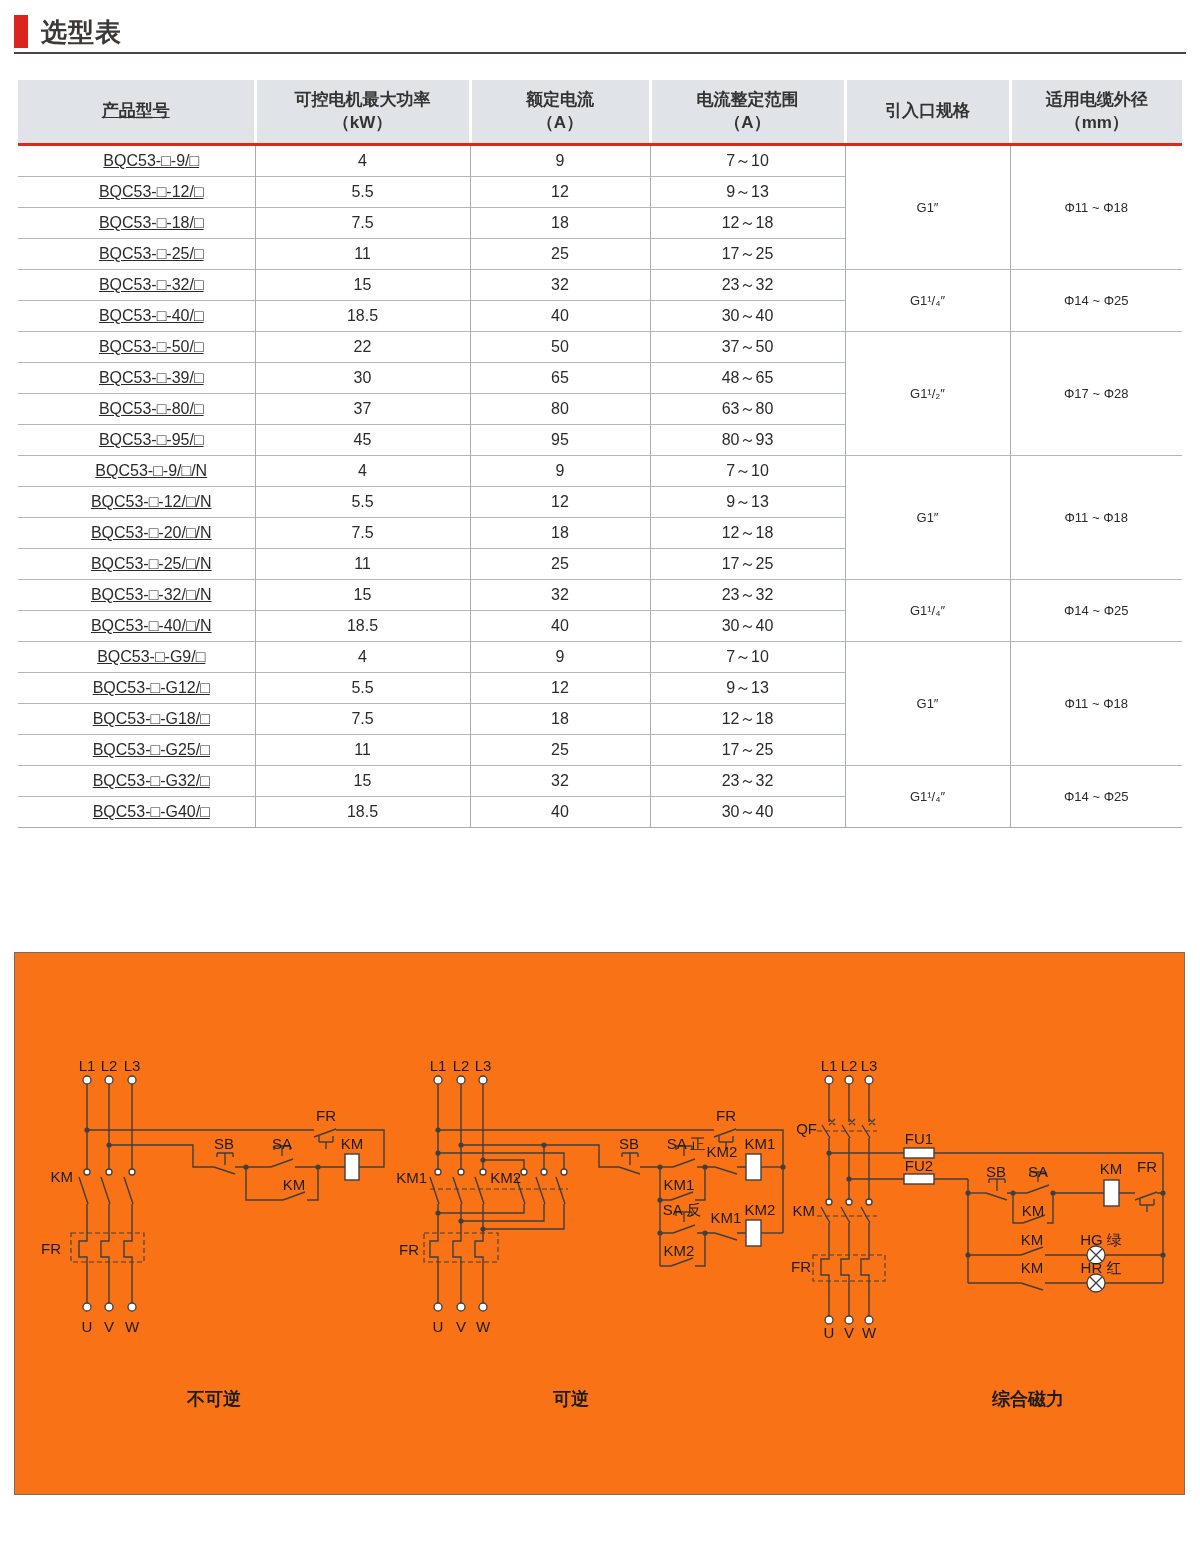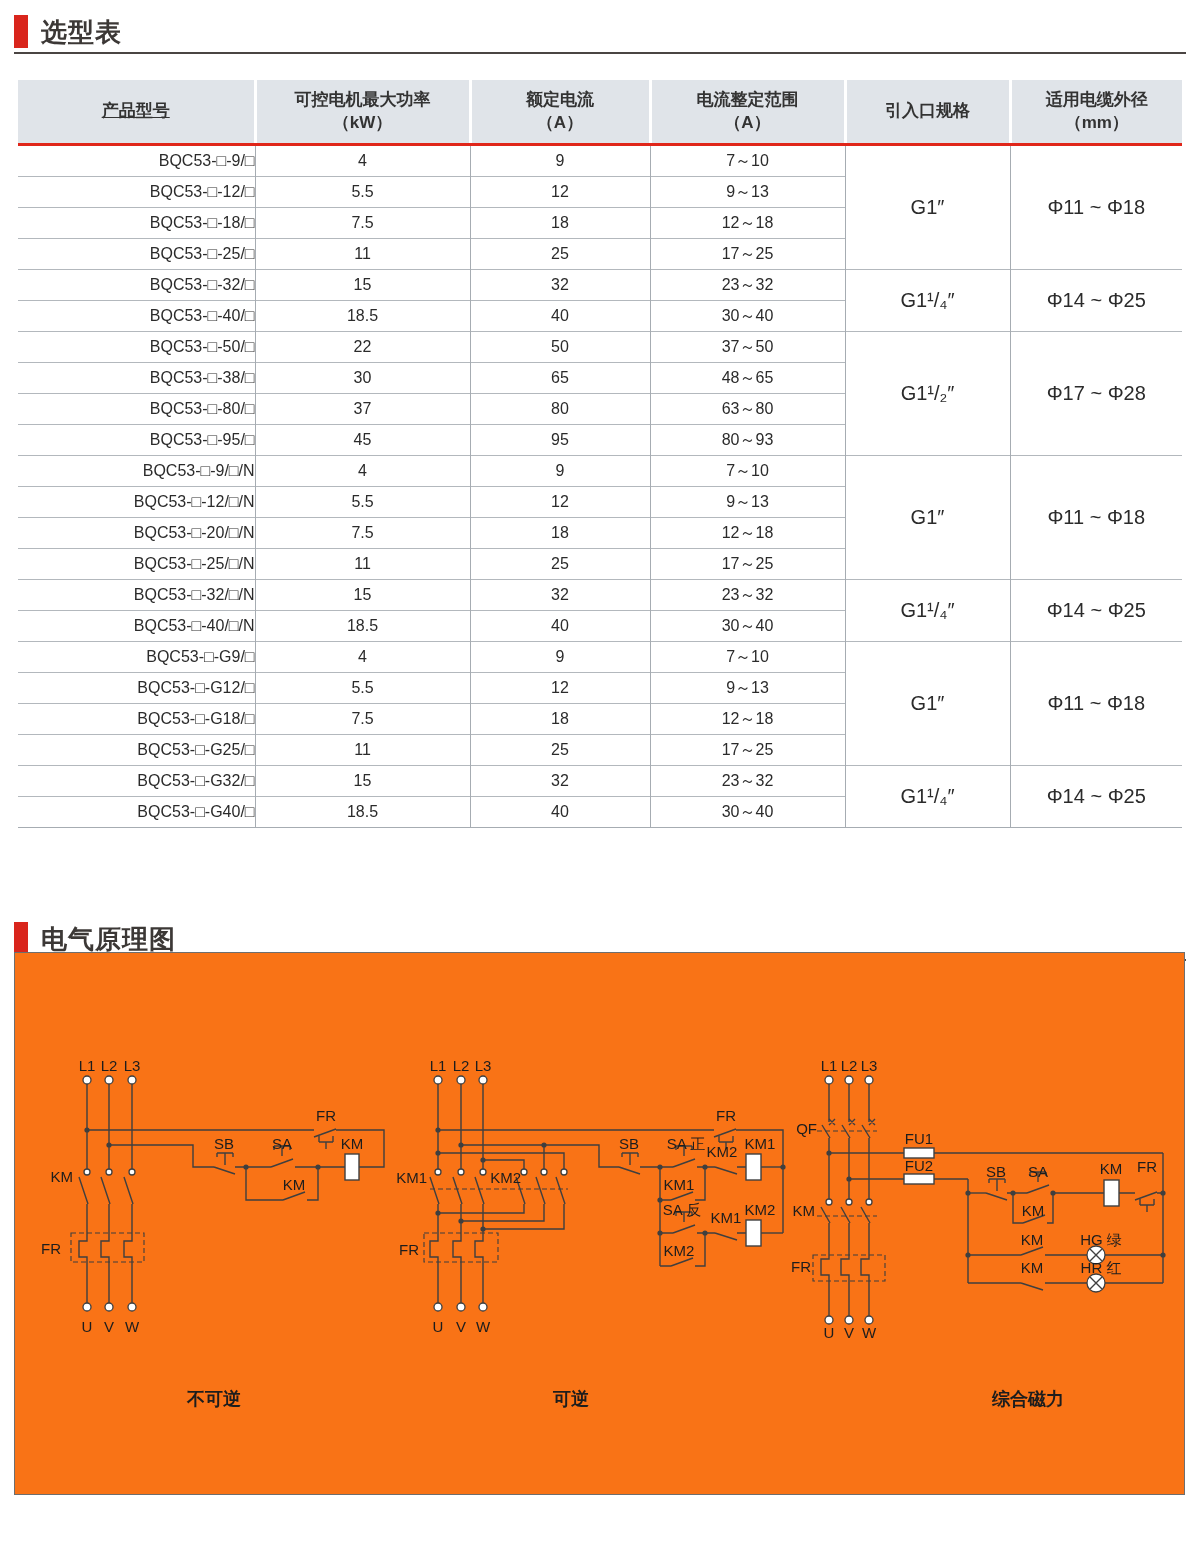--- a/index.html
+++ b/index.html
@@ -18,22 +18,22 @@
   table.sel{position:absolute;left:18px;top:80px;width:1164px;border-collapse:collapse;
             table-layout:fixed;border-bottom:1px solid #a6acb2;}
   table.sel th{background:#e0e4e9;height:63px;font-size:17px;font-weight:bold;color:#333;
                border-left:3px solid #ffffff;border-bottom:3px solid #e0261a;
                text-align:center;vertical-align:middle;line-height:1.35;padding:0;}
   table.sel th:first-child{border-left:none;text-decoration:underline;}
   table.sel td{height:30px;font-size:16px;color:#2b2b2b;text-align:center;vertical-align:middle;
                border-top:1px solid #b3b8bd;border-left:1px solid #a6acb2;padding:0;}
   table.sel td:first-child{border-left:none;}
   table.sel tbody tr.first td{border-top:none;}
-  table.sel td.model{text-align:right;padding-left:30px;}
-  table.sel td.inlet,table.sel td.cable{font-size:20px;}
+  table.sel td.model{text-align:center;padding-left:30px;text-decoration:underline;}
+  table.sel td.inlet,table.sel td.cable{font-size:13px;}
 
   
   .diagram-box{position:absolute;left:14px;top:952px;width:1169px;height:541px;
                border:1.5px solid #6e6e6e;background:#f97316;}
   svg#schematic{display:block;width:100%;height:100%;}
   svg .w{stroke:#3f3f3f;stroke-width:1.4;fill:none;}
   svg .dash{stroke:#3f3f3f;stroke-width:1.1;fill:none;stroke-dasharray:5 3;}
   svg .box{stroke:#3f3f3f;stroke-width:1.4;fill:#ffffff;}
   svg .term{stroke:#3f3f3f;stroke-width:1.3;fill:#ffffff;}
   svg .dot{fill:#3f3f3f;stroke:none;}
@@ -112,21 +112,21 @@
         </tr>
         <tr>
           <td class="model">BQC53-□-50/□</td>
           <td class="num">22</td>
           <td class="num">50</td>
           <td class="num">37～50</td>
           <td class="inlet" rowspan="4">G1¹/₂″</td>
           <td class="cable" rowspan="4">Φ17 ~ Φ28</td>
         </tr>
         <tr>
-          <td class="model">BQC53-□-38/□</td>
+          <td class="model">BQC53-□-39/□</td>
           <td class="num">30</td>
           <td class="num">65</td>
           <td class="num">48～65</td>
         </tr>
         <tr>
           <td class="model">BQC53-□-80/□</td>
           <td class="num">37</td>
           <td class="num">80</td>
           <td class="num">63～80</td>
         </tr>
@@ -212,24 +212,20 @@
         </tr>
         <tr>
           <td class="model">BQC53-□-G40/□</td>
           <td class="num">18.5</td>
           <td class="num">40</td>
           <td class="num">30～40</td>
         </tr>
       </tbody>
   </table>
 
-  <div class="sec-head" id="sec2">
-    <div class="sec-bar"></div>
-    <div class="sec-title">电气原理图</div>
-  </div>
 
   <div class="diagram-box">
     <svg id="schematic" viewBox="0 0 1169 541">
 
       <g>
         <circle class="term" cx="72" cy="127" r="4"></circle>
           <circle class="term" cx="94" cy="127" r="4"></circle>
           <circle class="term" cx="117" cy="127" r="4"></circle>
         <path class="w" d="M72,131 V216 M94,131 V216 M117,131 V216"></path>
         <circle class="term" cx="72" cy="219" r="3"></circle>

